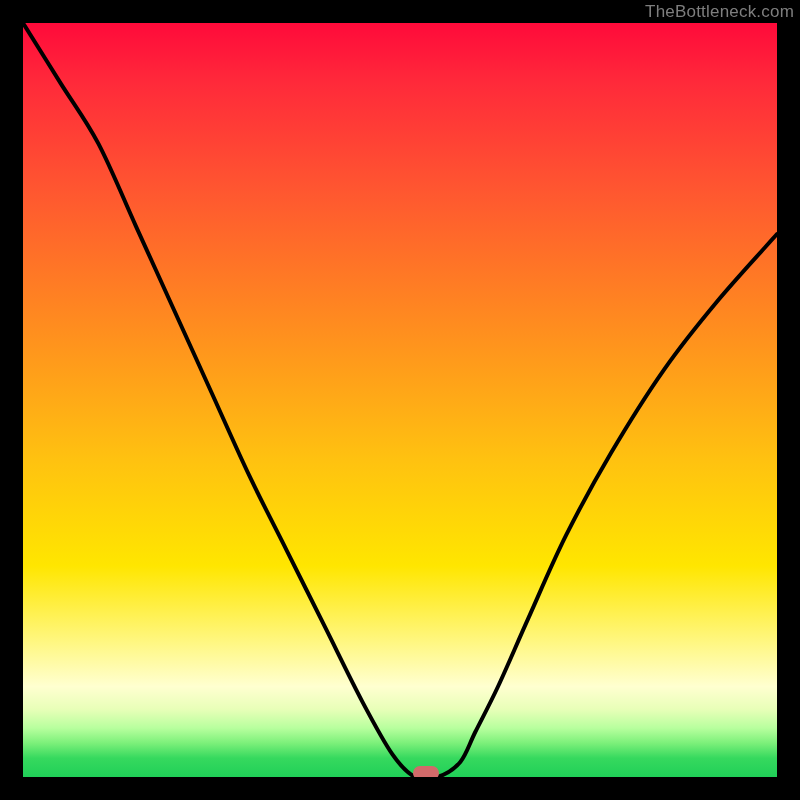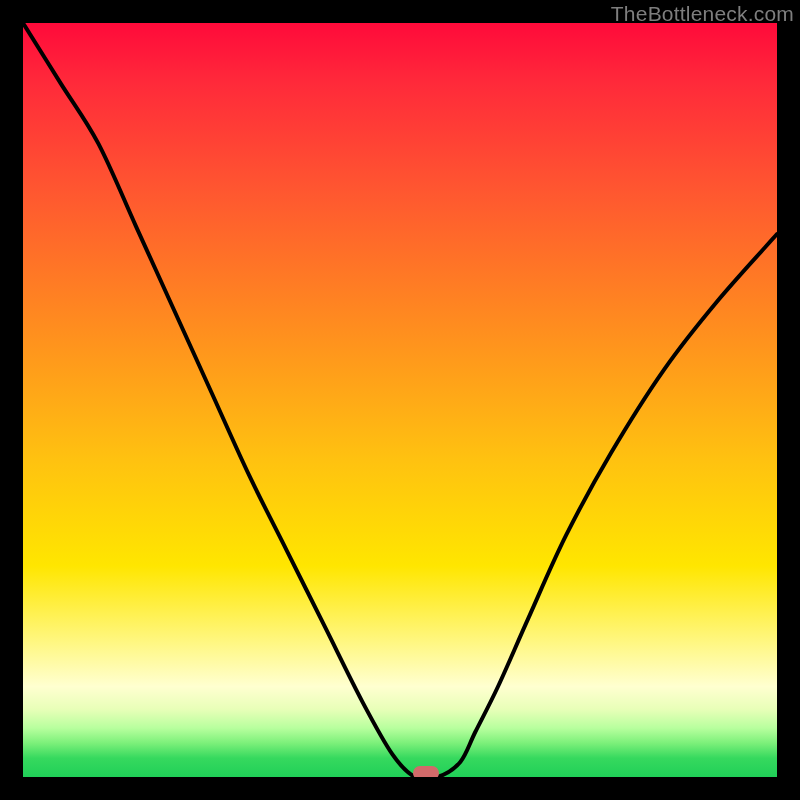--- a/index.html
+++ b/index.html
@@ -60,21 +60,21 @@
     height: 14px;
     border-radius: 7px;
     background: #d26a6a;
     transform: translate(-50%, -50%);
   }
   .watermark {
     position: absolute;
     top: 2px;
     right: 6px;
     font-family: Arial, Helvetica, sans-serif;
-    font-size: 21px;
+    font-size: 17px;
     color: #7e7e7e;
     letter-spacing: 0.2px;
     user-select: none;
   }
 </style>
 </head>
 <body>
 
 <div class="outer">
   <div class="plot">

